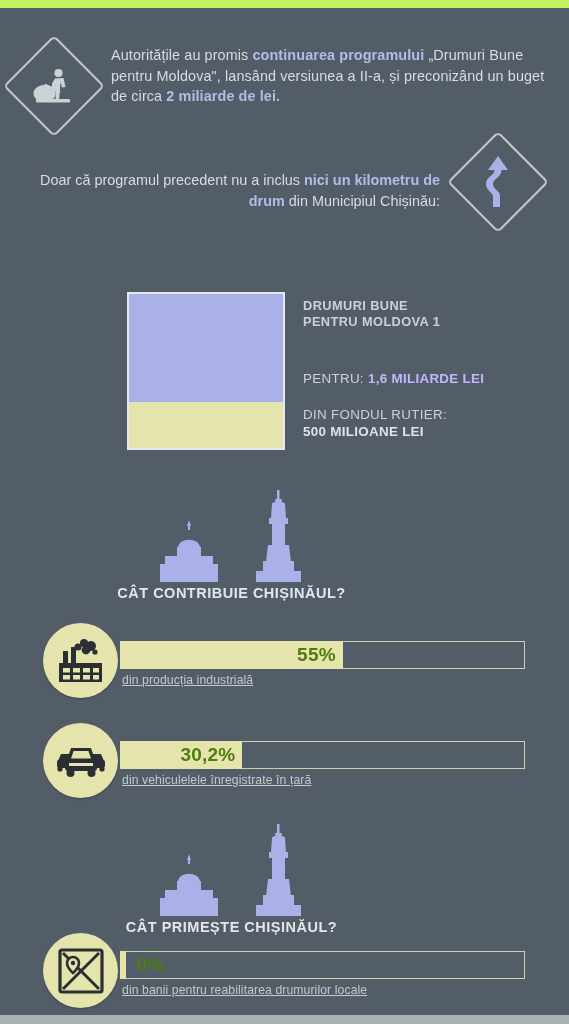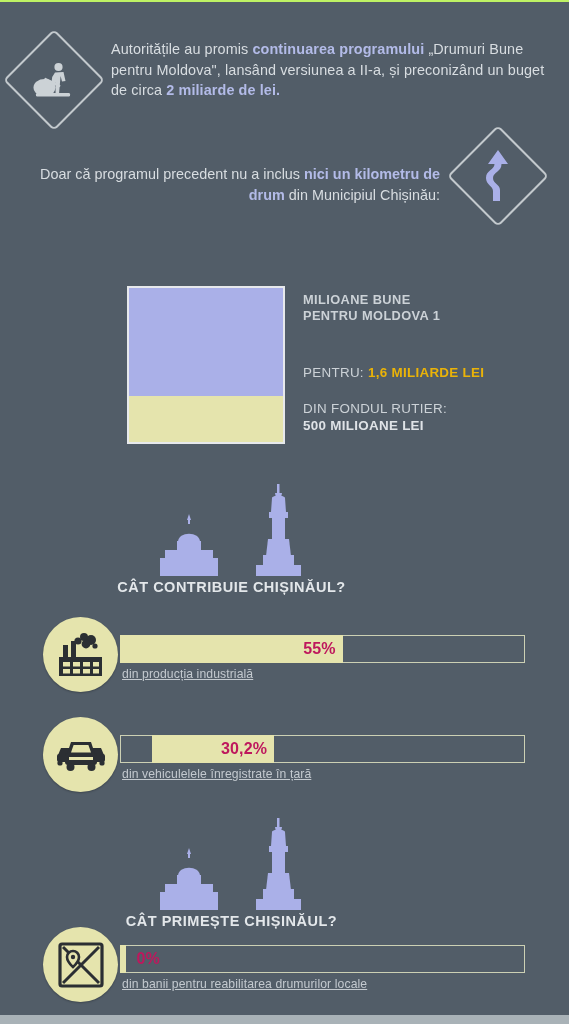--- a/index.html
+++ b/index.html
@@ -12,21 +12,21 @@
     height: 1024px;
     overflow: hidden;
     font-family: "Liberation Sans", sans-serif;
   }
   .poster {
     position: relative;
     width: 569px;
     height: 1024px;
     background: #525d68;
     box-sizing: border-box;
-    border-top: 2px solid #bef264;
+    border-top: 8px solid #bef264;
     border-bottom: 9px solid #a9b2b7;
     overflow: hidden;
   }
 
   
   .intro {
     position: absolute;
     left: 0; top: 22px;
     width: 569px;
     height: 108px;
@@ -107,21 +107,21 @@
     font-size: 12.8px;
     font-weight: bold;
     line-height: 16px;
     letter-spacing: .4px;
   }
   .bi-row {
     font-size: 13.4px;
     letter-spacing: .3px;
   }
   .bi-buget { margin-top: 41px; }
-  .bi-buget b { color: #eab308; }
+  .bi-buget b { color: #c4b5fd; }
   .bi-fond { margin-top: 20px; line-height: 17px; }
   .bi-fond b { color: #dfe3e7; }
 
   
   .skyline-sec { position: absolute; left: 0; width: 463px; }
   .skyline-sec .sky {
     position: relative;
     height: 96px;
     display: flex;
     align-items: flex-end;
@@ -165,22 +165,22 @@
   .bar-fill {
     position: absolute;
     left: 0; top: 0; bottom: 0;
     background: #e5e4ad;
     box-sizing: border-box;
     display: flex;
     align-items: center;
     justify-content: flex-end;
   }
   .bar-value {
-    color: #be185d;
-    font-size: 16px;
+    color: #4d7c0f;
+    font-size: 19px;
     font-weight: bold;
     padding-right: 7px;
     white-space: nowrap;
     letter-spacing: .2px;
   }
   .bar-fill.zero {
     justify-content: flex-start;
     background: #e5e4ad;
   }
   .bar-fill.zero .bar-value {
@@ -232,21 +232,21 @@
       </svg>
     </div>
   </div>
 
   <div class="budget">
     <div class="flag-box">
       <div class="flag-bottom"></div>
     </div>
     <div class="budget-info">
       <div class="bi-title">
-        <div>MILIOANE BUNE</div>
+        <div>DRUMURI BUNE</div>
         <div>PENTRU MOLDOVA  1</div>
       </div>
       <div class="bi-row bi-buget">
         <span>PENTRU: </span><b>1,6 MILIARDE LEI</b>
       </div>
       <div class="bi-row bi-fond">
         <div>DIN FONDUL RUTIER:</div>
         <b>500 MILIOANE LEI</b>
       </div>
     </div>
@@ -318,21 +318,21 @@
         <path d="M11 18 L15 6 L35 6 L39 18 Z" fill="#2b2f33"></path>
         <path d="M15 16.5 L17.6 9 L32.4 9 L35 16.5 Z" fill="#e5e4ad"></path>
         <rect x="9" y="17" width="32" height="12" rx="3" fill="#2b2f33"></rect>
         <rect x="13" y="21" width="24" height="3" fill="#e5e4ad"></rect>
         <circle cx="14.5" cy="31" r="4" fill="#2b2f33"></circle>
         <circle cx="35.5" cy="31" r="4" fill="#2b2f33"></circle>
       </svg>
     </div>
     <div class="bar-wrap">
       <div class="bar-track"></div>
-      <div class="bar-fill" style="width: 30.2%; margin-left: 32px;">
+      <div class="bar-fill" style="width: 30.2%;">
         <span class="bar-value">30,2%</span>
       </div>
     </div>
     <div class="bar-caption">din vehiculelele înregistrate în țară</div>
   </div>
 
   <div class="skyline-sec" style="top:812px">
     <div class="sky">
       <svg width="82" height="64" viewBox="0 0 82 64">
         <path d="M41 2 L43 8 L39 8 Z" fill="#aab0e8"></path>

